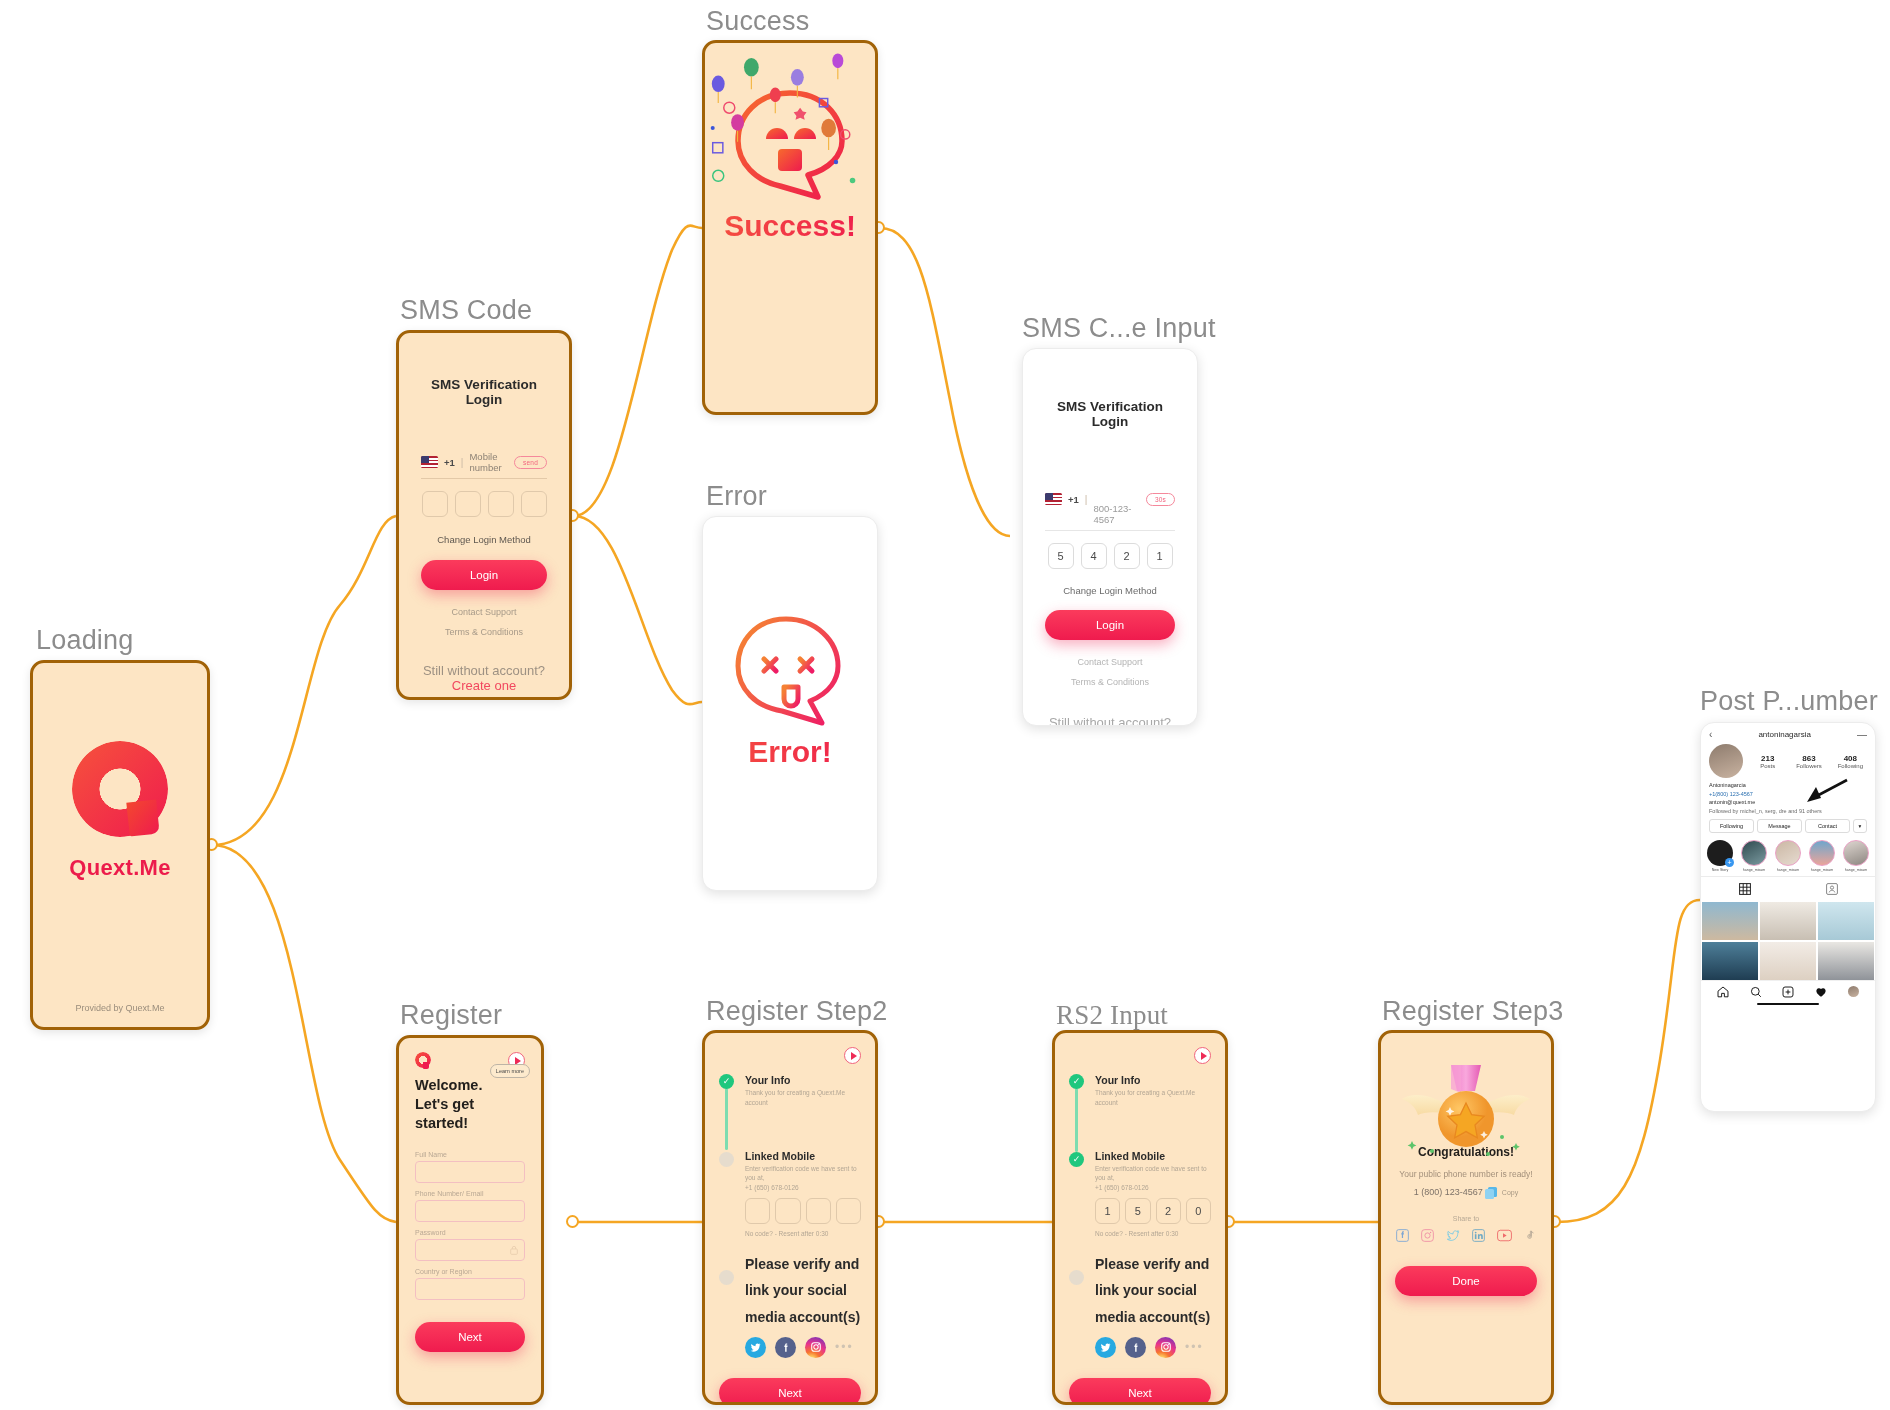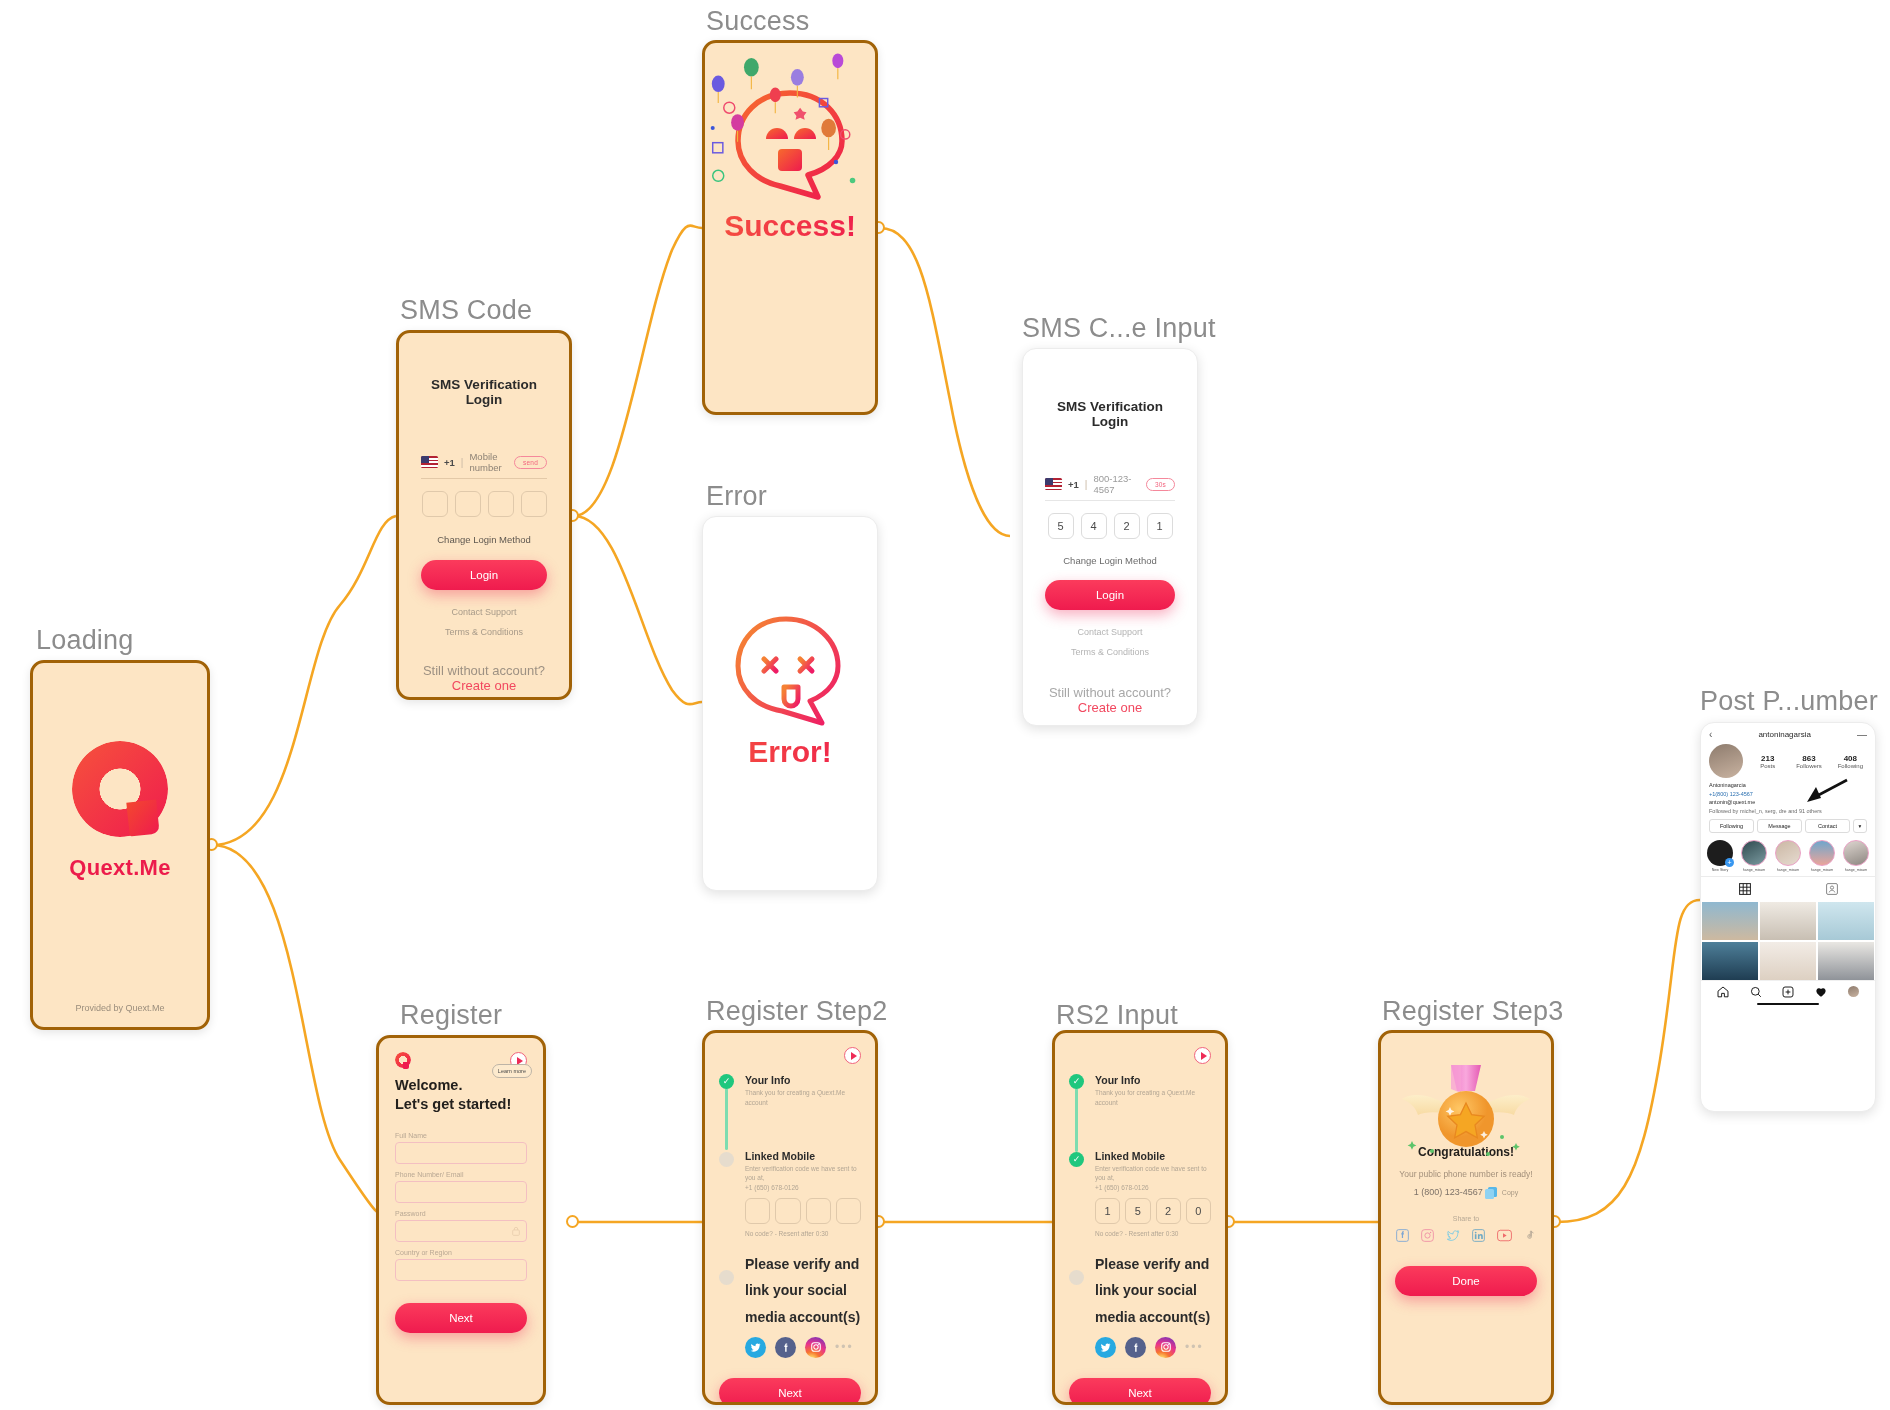--- a/index.html
+++ b/index.html
@@ -75,21 +75,21 @@
     background:
       linear-gradient(#b22234 0 15%, #fff 15% 30%, #b22234 30% 45%, #fff 45% 60%, #b22234 60% 75%, #fff 75% 90%, #b22234 90% 100%);
     position: relative;
   }
   .flag::after {
     content:""; position: absolute; left:0; top:0; width: 8px; height: 7px; background:#3c3b6e;
   }
   .cc { font-size: 9.5px; font-weight: 700; color: #4a4a4a; }
   .divider-pipe { color: #c9b9a4; font-size: 10px; }
   .phone-val { font-size: 9.5px; color: #8d8275; flex: 1; }
-  .card.white .phone-val { color: #9b9b9b; }
+  .card.white .phone-val { color: #9b9b9b; margin-top: 30px; }
   .send-pill {
     border: 1px solid #f5889b; color: #f2647e; border-radius: 9px;
     font-size: 6.5px; padding: 2px 8px; letter-spacing: .2px; flex: none;
   }
   .code-boxes { display: flex; gap: 7px; justify-content: center; }
   .code-box {
     width: 26px; height: 26px; border: 1px solid #e0c9ab; border-radius: 6px;
     display: flex; align-items: center; justify-content: center;
     font-size: 11px; color: #4a4a4a; background: transparent;
   }
@@ -121,21 +121,21 @@
   .confetti { position: absolute; inset: -36px -28px; pointer-events: none; }
 
   .result-text {
     text-align: center; font-weight: 700; font-size: 30px;
     background: linear-gradient(90deg,#f5533f,#ee1b4e);
     -webkit-background-clip: text; background-clip: text; color: transparent;
     margin-top: 6px;
   }
 
   
-  #register-card { left: 376px; top: 1035px; width: 170px; height: 370px; }
+  #register-card { left: 396px; top: 1035px; width: 148px; height: 370px; }
   #rs2-card { left: 702px; top: 1030px; width: 176px; height: 375px; }
   #rs2-input-card { left: 1052px; top: 1030px; width: 176px; height: 375px; }
   #rs3-card { left: 1378px; top: 1030px; width: 176px; height: 375px; }
 
   .mini-q { width: 16px; height: 16px; position: relative; }
   .mini-q .ring {
     position: absolute; inset: 0; border-radius: 50%;
     background: linear-gradient(135deg,#f6523c,#ef1b4e);
     -webkit-mask: radial-gradient(circle at 50% 50%, transparent 0 34%, #000 34.5%);
             mask: radial-gradient(circle at 50% 50%, transparent 0 34%, #000 34.5%);
@@ -262,21 +262,21 @@
   <div class="conn-node" style="left:1222px; top:1215px;"></div>
   <div class="conn-node" style="left:1548px; top:1215px;"></div>
 
   <div class="frame-title" style="left:36px; top:625px;">Loading</div>
   <div class="frame-title" style="left:400px; top:295px;">SMS Code</div>
   <div class="frame-title" style="left:706px; top:6px;">Success</div>
   <div class="frame-title" style="left:706px; top:481px;">Error</div>
   <div class="frame-title" style="left:1022px; top:313px;">SMS C...e Input</div>
   <div class="frame-title" style="left:400px; top:1000px;">Register</div>
   <div class="frame-title" style="left:706px; top:996px;">Register Step2</div>
-  <div class="frame-title" style="left:1056px; top:1000px;">RS2 Input</div>
+  <div class="frame-title" style="left:1056px; top:1000px;font-family:Liberation Serif, serif;">RS2 Input</div>
   <div class="frame-title" style="left:1382px; top:996px;">Register Step3</div>
   <div class="frame-title" style="left:1700px; top:686px;">Post P...umber</div>
 
   <div class="card cream" id="loading-card">
     <div style="padding-top:78px;">
       <div class="qlogo">
         <div class="ring"></div>
           <div class="tail"></div>
       </div>
       <div id="loading-label">Quext.Me</div>

